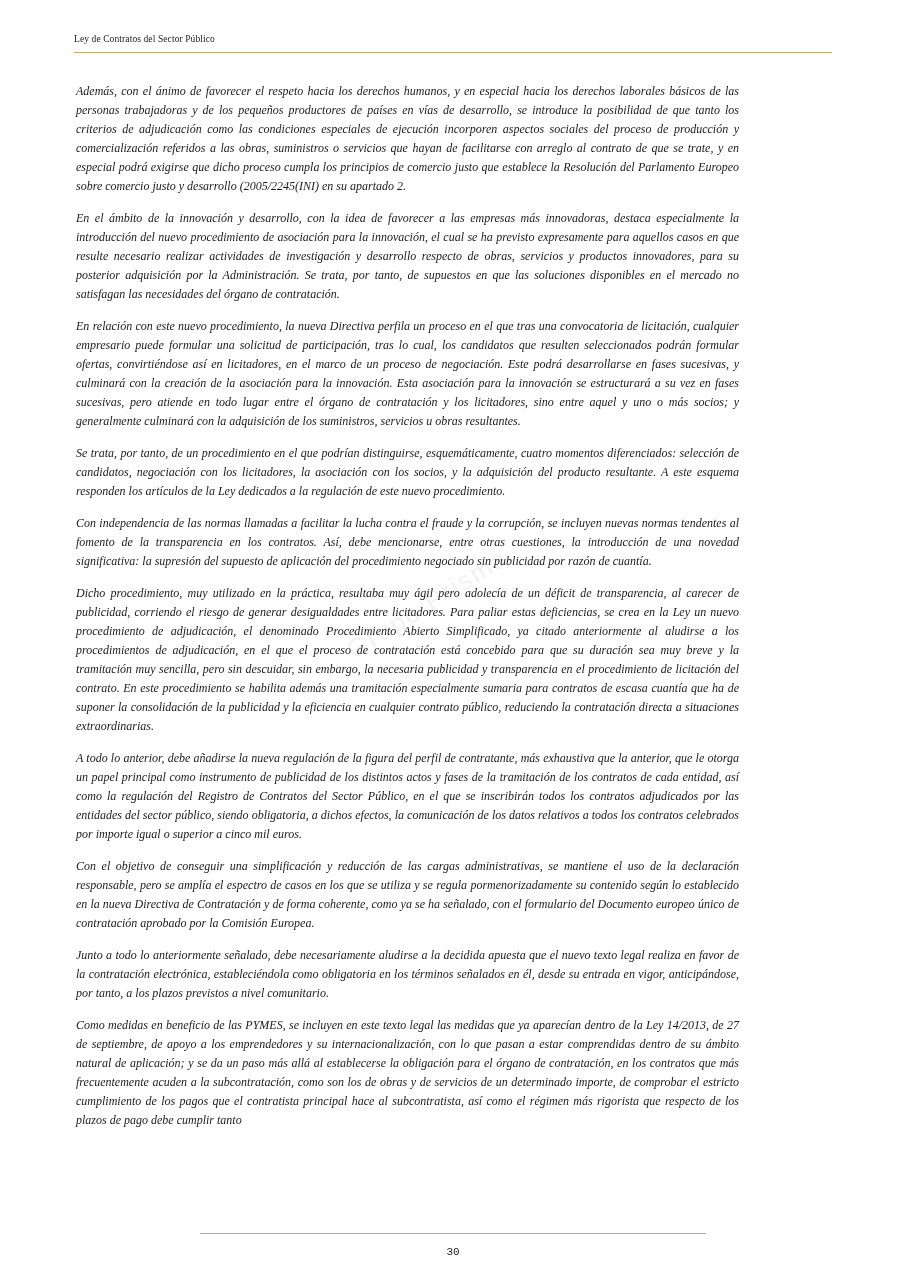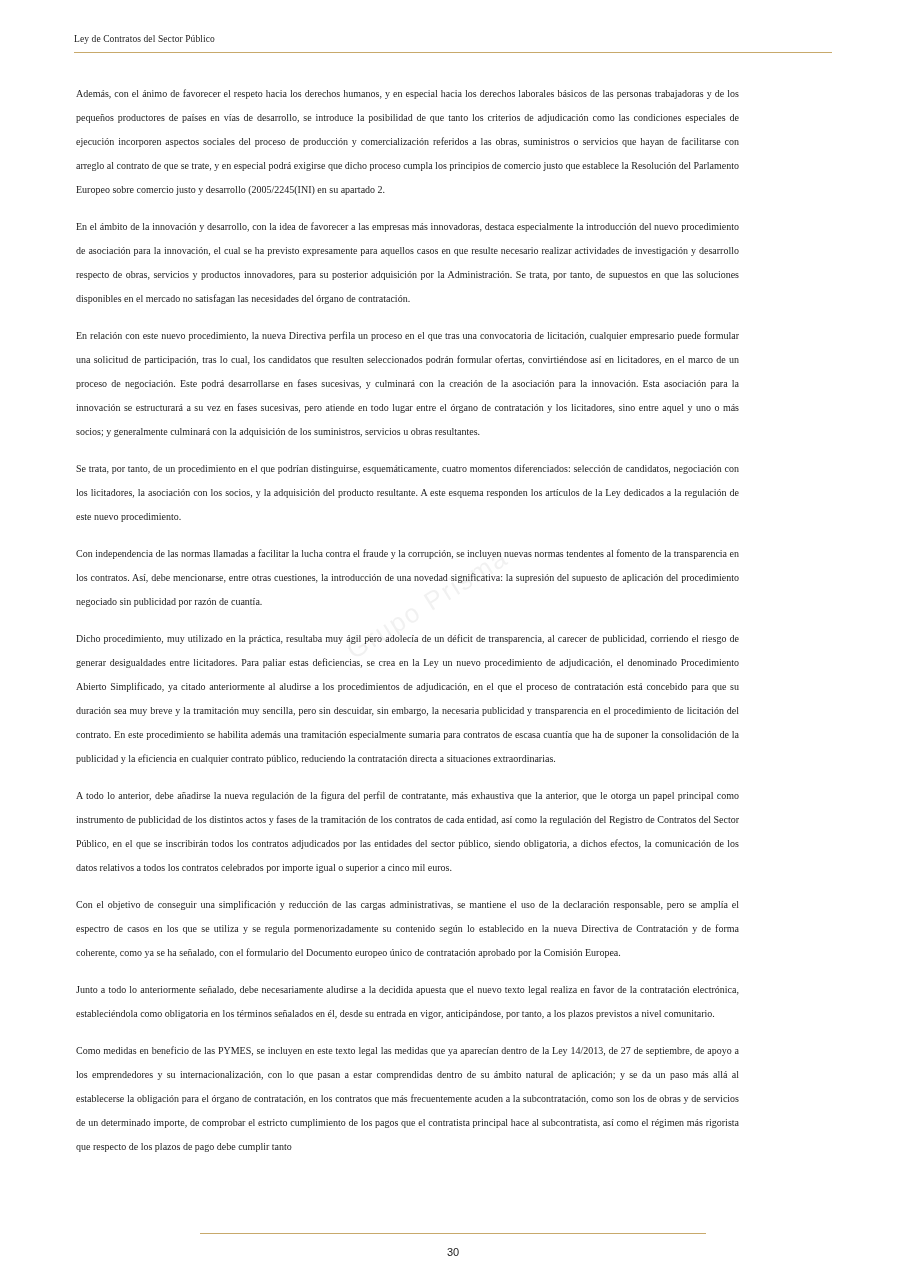--- a/index.html
+++ b/index.html
@@ -40,42 +40,43 @@
     height: 1px;
     background: #c8a96b;
   }
   .content {
     position: absolute;
     top: 82px;
     left: 76px;
     width: 663px;
   }
   .para {
-    font-size: 10px;
-    line-height: 24px;
+    font-size: 12px;
+    line-height: 19px;
     text-align: justify;
     text-justify: inter-word;
     margin: 0 0 13px 0;
     hyphens: none;
+    font-style: italic;
   }
   .footer-rule {
     position: absolute;
     bottom: 46px;
     left: 200px;
     right: 200px;
     height: 1px;
     background: #c8a96b;
   }
   .page-number {
     position: absolute;
     bottom: 22px;
     left: 0;
     right: 0;
     text-align: center;
-    font-family: Liberation Sans, sans-serif;
+    font-family: Liberation Mono, monospace;
     font-size: 11px;
     color: #1a1a1a;
   }
   .watermark {
     position: absolute;
     left: 300px;
     top: 580px;
     width: 300px;
     height: 120px;
     transform: rotate(-32deg);

